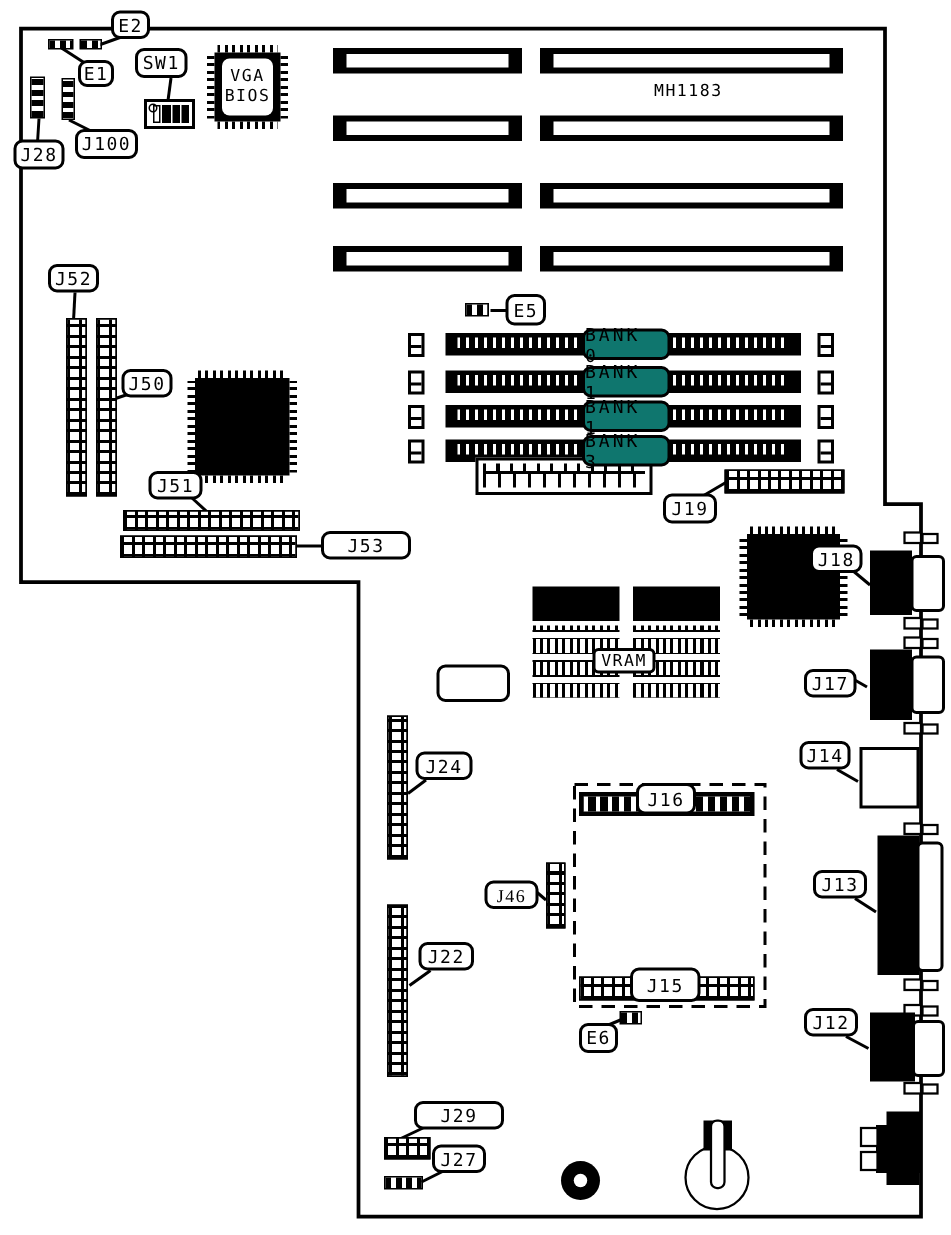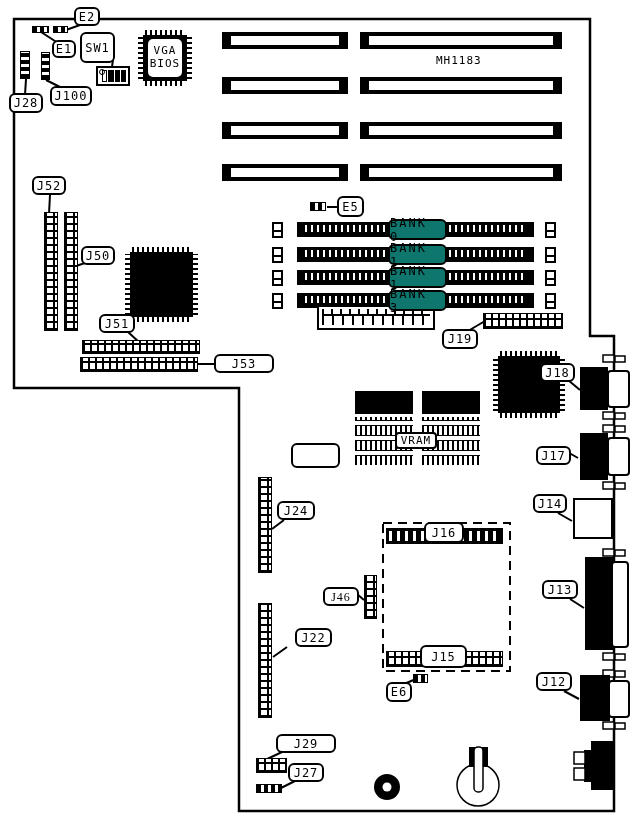--- a/index.html
+++ b/index.html
@@ -298,36 +298,36 @@
 
   <div class="blackchip" style="left:355px;top:391px;width:58px;height:23px;"></div>
   <div class="blackchip" style="left:422px;top:391px;width:58px;height:23px;"></div>
   <div class="vram-striped" style="left:355px;top:417px;width:58px;height:48px;"></div>
   <div class="vram-striped" style="left:422px;top:417px;width:58px;height:48px;"></div>
   <div class="vram-tag" style="left:395px;top:432px;width:42px;height:17px;">VRAM</div>
   <div class="crystal" style="left:291px;top:443px;width:49px;height:25px;"></div>
 
   <div class="callout" style="left:74px;top:7px;width:26px;height:19px;">E2</div>
   <div class="callout" style="left:52px;top:40px;width:24px;height:18px;">E1</div>
-  <div class="callout" style="left:80px;top:32px;width:35px;height:31px;">SW1</div>
+  <div class="callout" style="left:90px;top:32px;width:35px;height:20px;">SW1</div>
   <div class="callout" style="left:9px;top:93px;width:34px;height:20px;">J28</div>
   <div class="callout" style="left:50px;top:86px;width:42px;height:20px;">J100</div>
   <div class="callout" style="left:32px;top:176px;width:34px;height:19px;">J52</div>
   <div class="callout" style="left:81px;top:246px;width:34px;height:19px;">J50</div>
   <div class="callout" style="left:99px;top:314px;width:36px;height:19px;">J51</div>
   <div class="callout" style="left:214px;top:354px;width:60px;height:19px;">J53</div>
   <div class="callout" style="left:337px;top:196px;width:27px;height:21px;">E5</div>
   <div class="callout" style="left:442px;top:329px;width:36px;height:20px;">J19</div>
   <div class="callout" style="left:540px;top:363px;width:35px;height:19px;">J18</div>
   <div class="callout" style="left:536px;top:446px;width:35px;height:19px;">J17</div>
   <div class="callout" style="left:533px;top:494px;width:34px;height:19px;">J14</div>
   <div class="callout" style="left:542px;top:580px;width:36px;height:19px;">J13</div>
   <div class="callout" style="left:536px;top:672px;width:36px;height:19px;">J12</div>
   <div class="callout" style="left:277px;top:501px;width:38px;height:19px;">J24</div>
-  <div class="callout" style="left:279px;top:628px;width:37px;height:19px;margin-left:16px;">J22</div>
+  <div class="callout" style="left:279px;top:628px;width:37px;height:19px;">J22</div>
   <div class="callout" style="left:323px;top:587px;width:36px;height:19px;font-family:Liberation Serif, serif;">J46</div>
   <div class="callout" style="left:386px;top:682px;width:26px;height:20px;">E6</div>
   <div class="callout" style="left:276px;top:734px;width:60px;height:19px;">J29</div>
   <div class="callout" style="left:288px;top:763px;width:36px;height:19px;">J27</div>
   <div class="callout" style="left:424px;top:522px;width:40px;height:21px;">J16</div>
   <div class="callout" style="left:420px;top:645px;width:47px;height:23px;">J15</div>
 
 </div>
 
 </body></html>

